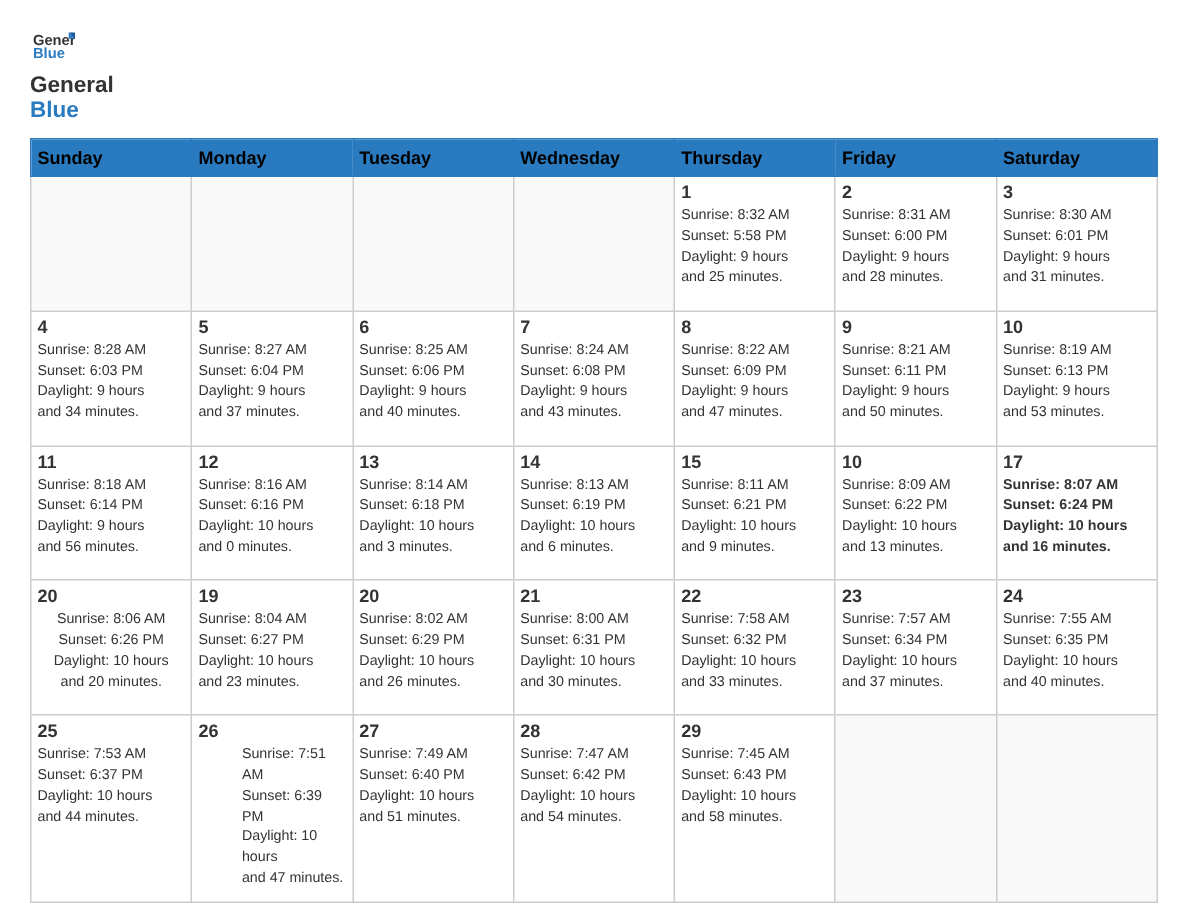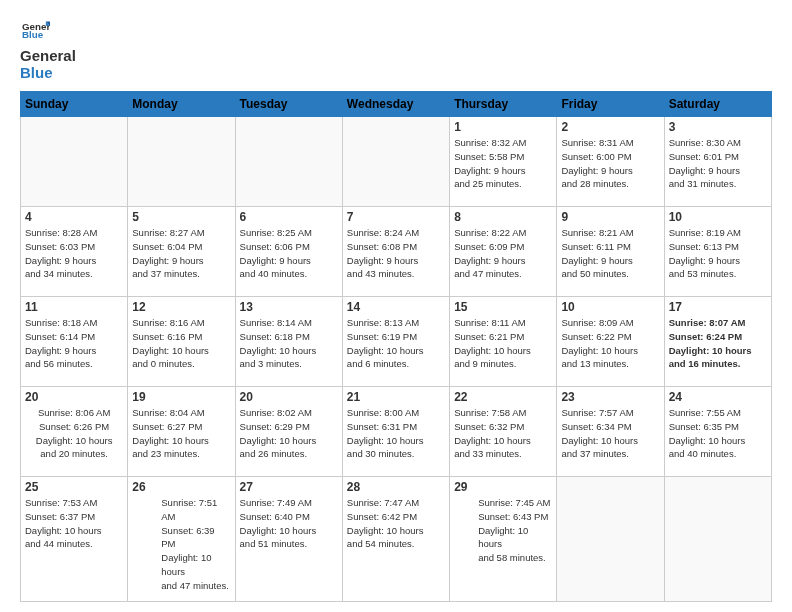--- a/index.html
+++ b/index.html
@@ -323,21 +323,21 @@
           </td>
           <td>
             <span class="day-num">28</span>
             <div class="day-info" style="white-space: pre-line;">Sunrise: 7:47 AM
 Sunset: 6:42 PM
 Daylight: 10 hours
 and 54 minutes.</div>
           </td>
           <td>
             <span class="day-num">29</span>
-            <div class="day-info" style="white-space: pre-line; margin-left: 24px;">Sunrise: 7:45 AM
+            <div class="day-info" style="white-space: pre-line;">Sunrise: 7:45 AM
 Sunset: 6:43 PM
 Daylight: 10 hours
 and 58 minutes.</div>
           </td>
           <td class="empty"></td>
           <td class="empty"></td>
         </tr>
       </tbody>
   </table>
 </div>

